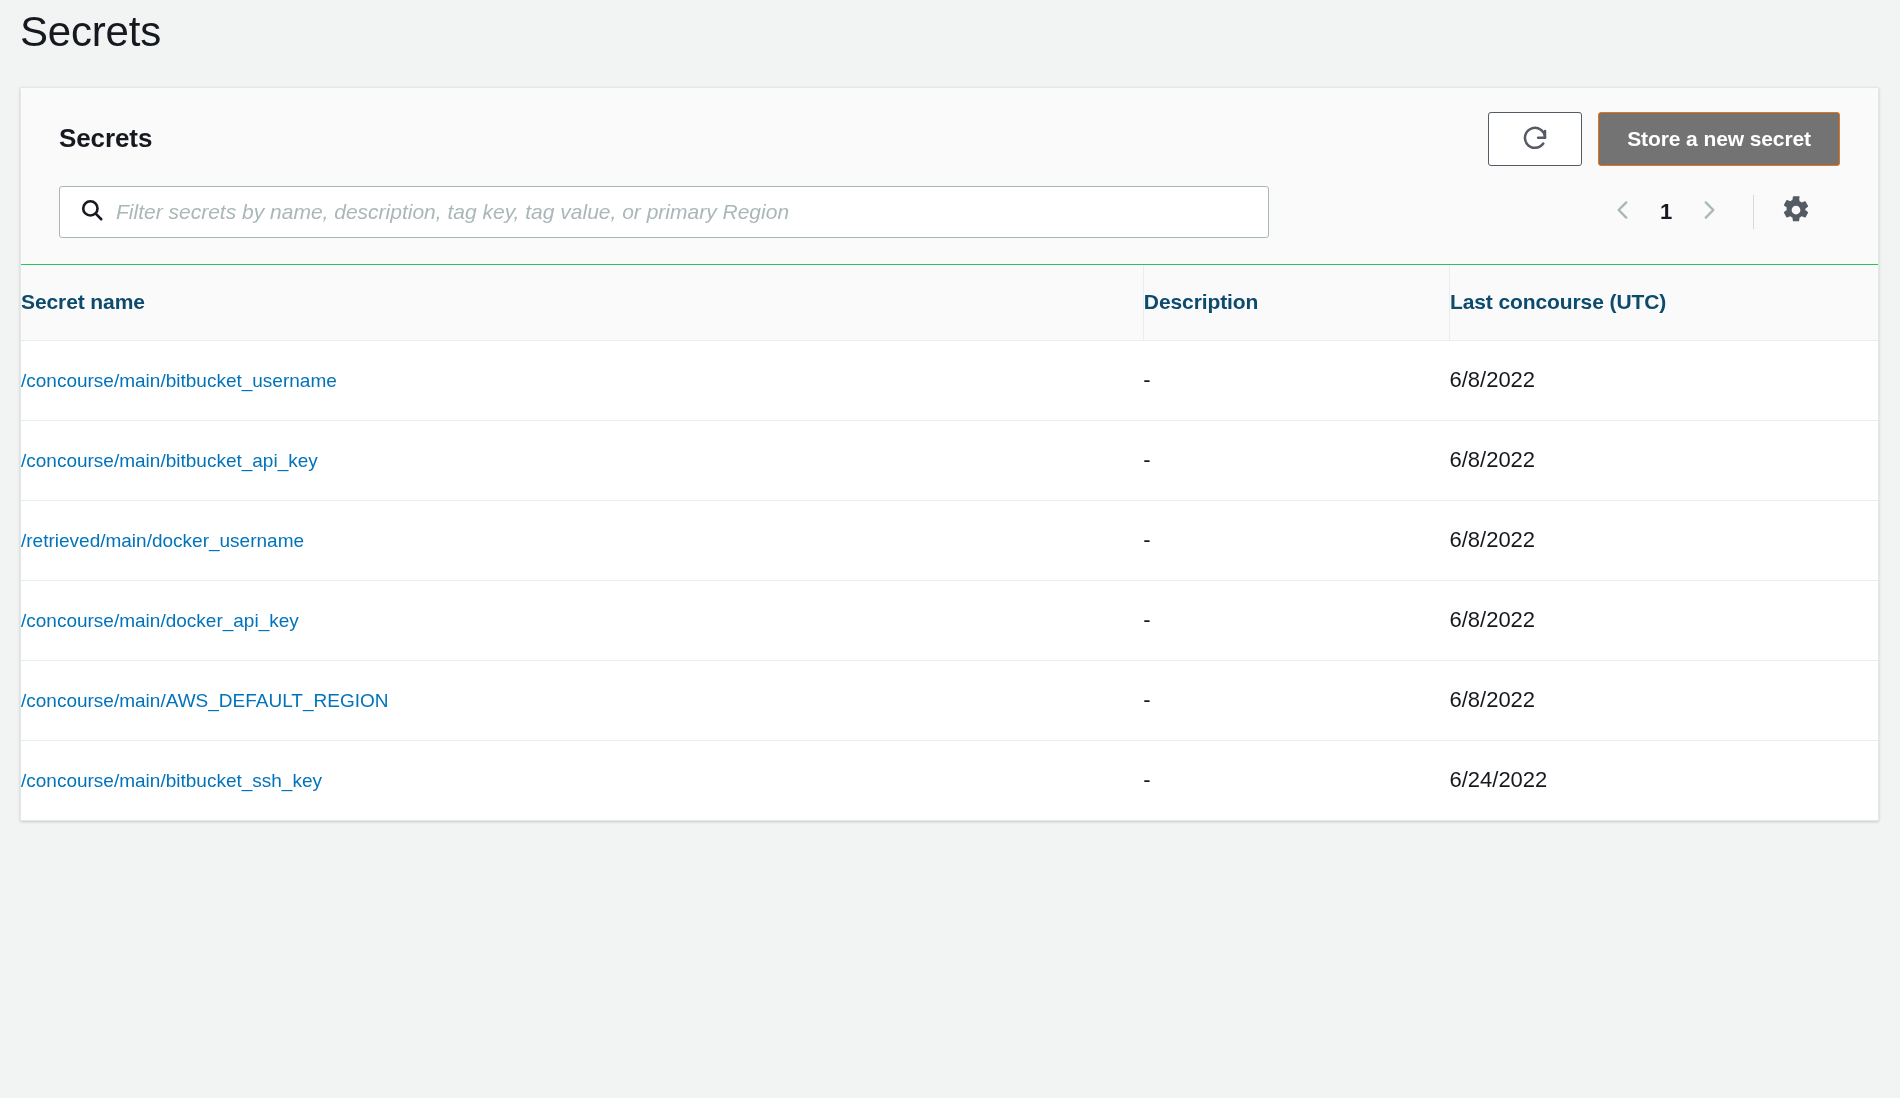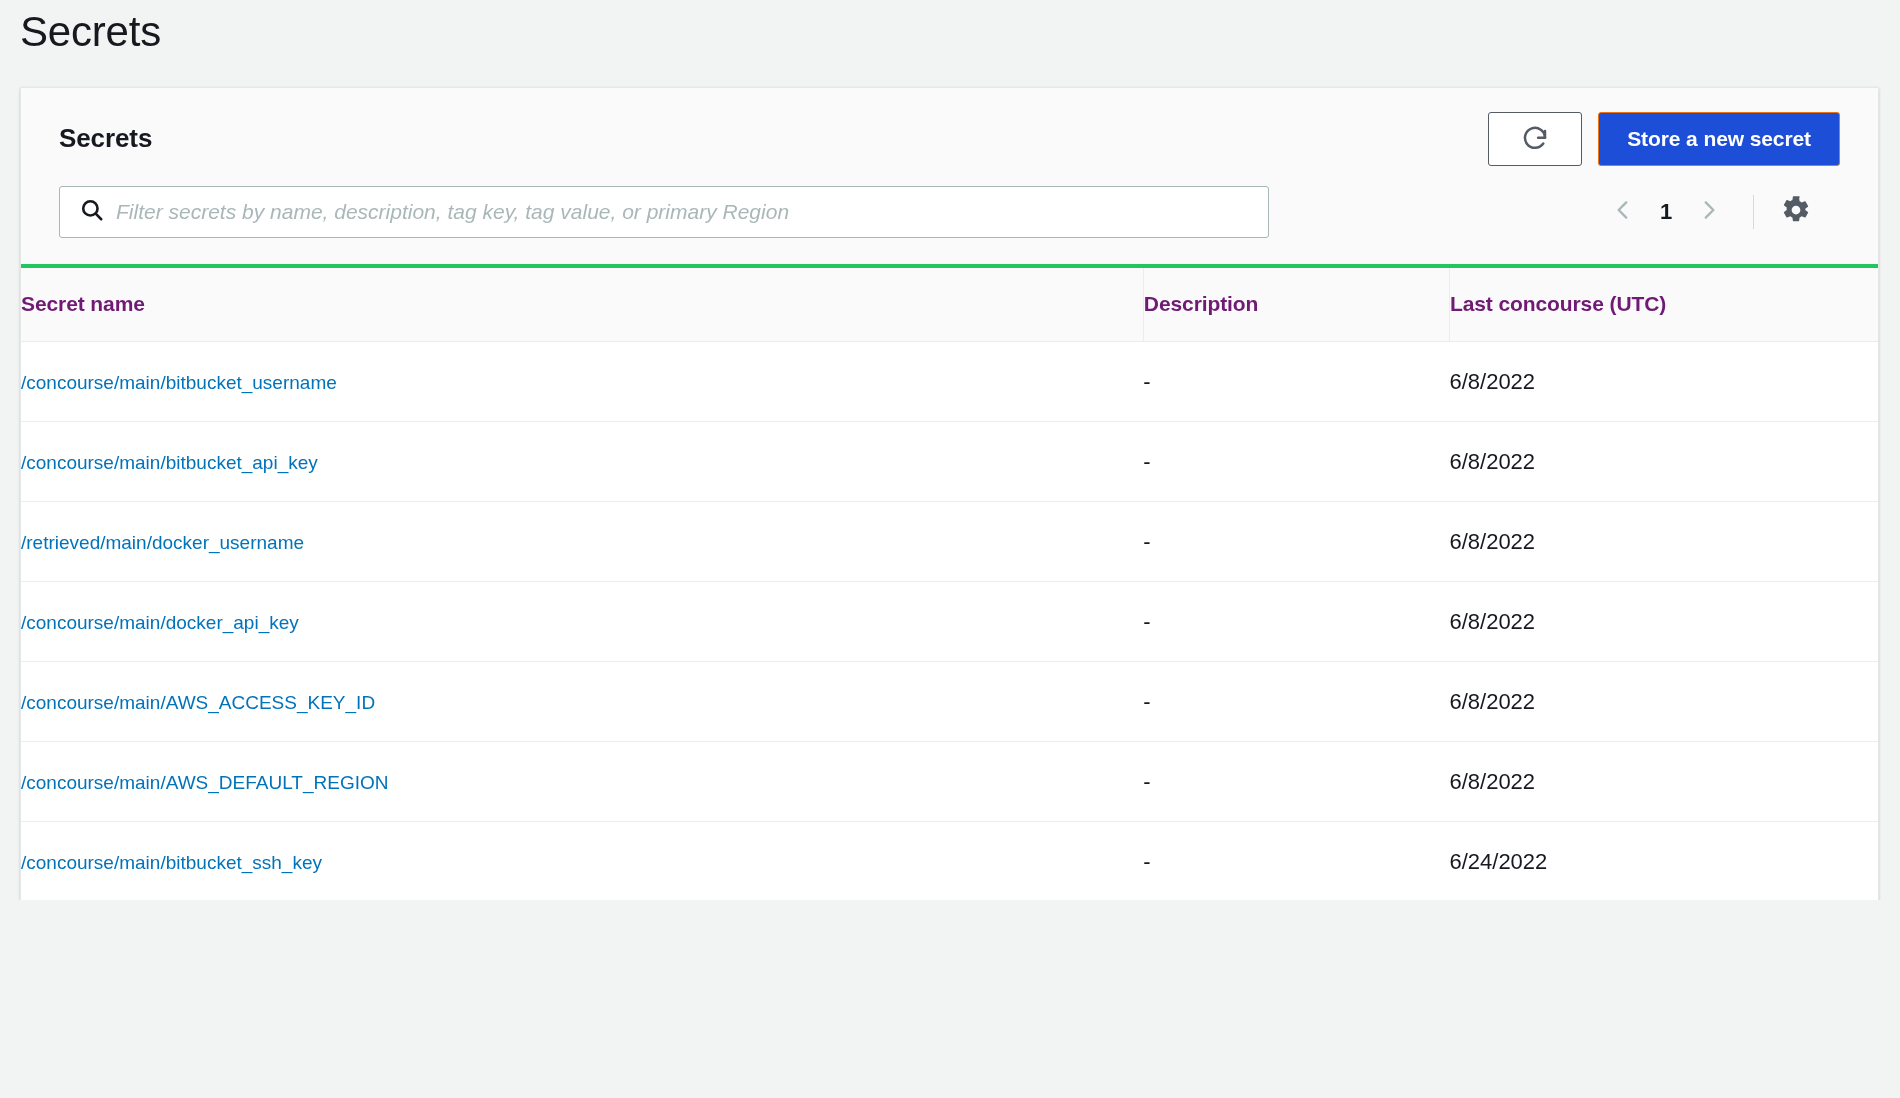--- a/index.html
+++ b/index.html
@@ -60,21 +60,21 @@
     background: #ffffff;
     border: 1px solid #545b64;
     border-radius: 3px;
     display: flex; align-items: center; justify-content: center;
     cursor: pointer;
     padding: 0;
   }
   .btn-refresh svg { display: block; }
   .btn-primary {
     height: 54px;
-    background: #1d4ed8;
+    background: #737373;
     border: 1px solid #ec7211;
     border-radius: 3px;
     color: #ffffff;
     font-size: 21px;
     font-weight: bold;
     font-family: "Liberation Sans", sans-serif;
     padding: 0 28px;
     cursor: pointer;
     letter-spacing: -0.1px;
     white-space: nowrap;
@@ -148,23 +148,23 @@
     table-layout: fixed;
     background: #ffffff;
   }
   table.secrets-table thead tr {
     background: #fafafa;
   }
   table.secrets-table th {
     text-align: left;
     font-size: 21px;
     font-weight: bold;
-    color: #701a75;
+    color: #0c4a6e;
     padding: 20px 0 20px 0;
-    border-top: 4px solid #22c55e;
+    border-top: 1px solid #22c55e;
     border-bottom: 1px solid #eaeded;
     height: 76px;
     letter-spacing: -0.1px;
   }
   th.col-name { width: 1100px; padding-left: 38px; }
   th.col-desc { width: 300px; padding-left: 32px; border-left: 1px solid #eaeded; }
   th.col-date { width: 420px; padding-left: 42px; border-left: 1px solid #eaeded; }
   table.secrets-table td {
     font-size: 22px;
     color: #16191f;
@@ -275,25 +275,20 @@
           <td class="c-name"><a class="secret-link" href="#">/retrieved/main/docker_username</a></td>
           <td class="c-desc">-</td>
           <td class="c-date">6/8/2022</td>
         </tr>
         <tr>
           <td class="c-name"><a class="secret-link" href="#">/concourse/main/docker_api_key</a></td>
           <td class="c-desc">-</td>
           <td class="c-date">6/8/2022</td>
         </tr>
         <tr>
-          <td class="c-name"><a class="secret-link" href="#">/concourse/main/AWS_ACCESS_KEY_ID</a></td>
-          <td class="c-desc">-</td>
-          <td class="c-date">6/8/2022</td>
-        </tr>
-        <tr>
           <td class="c-name"><a class="secret-link" href="#">/concourse/main/AWS_DEFAULT_REGION</a></td>
           <td class="c-desc">-</td>
           <td class="c-date">6/8/2022</td>
         </tr>
         <tr>
           <td class="c-name"><a class="secret-link" href="#">/concourse/main/bitbucket_ssh_key</a></td>
           <td class="c-desc">-</td>
           <td class="c-date">6/24/2022</td>
         </tr>
       </tbody>

